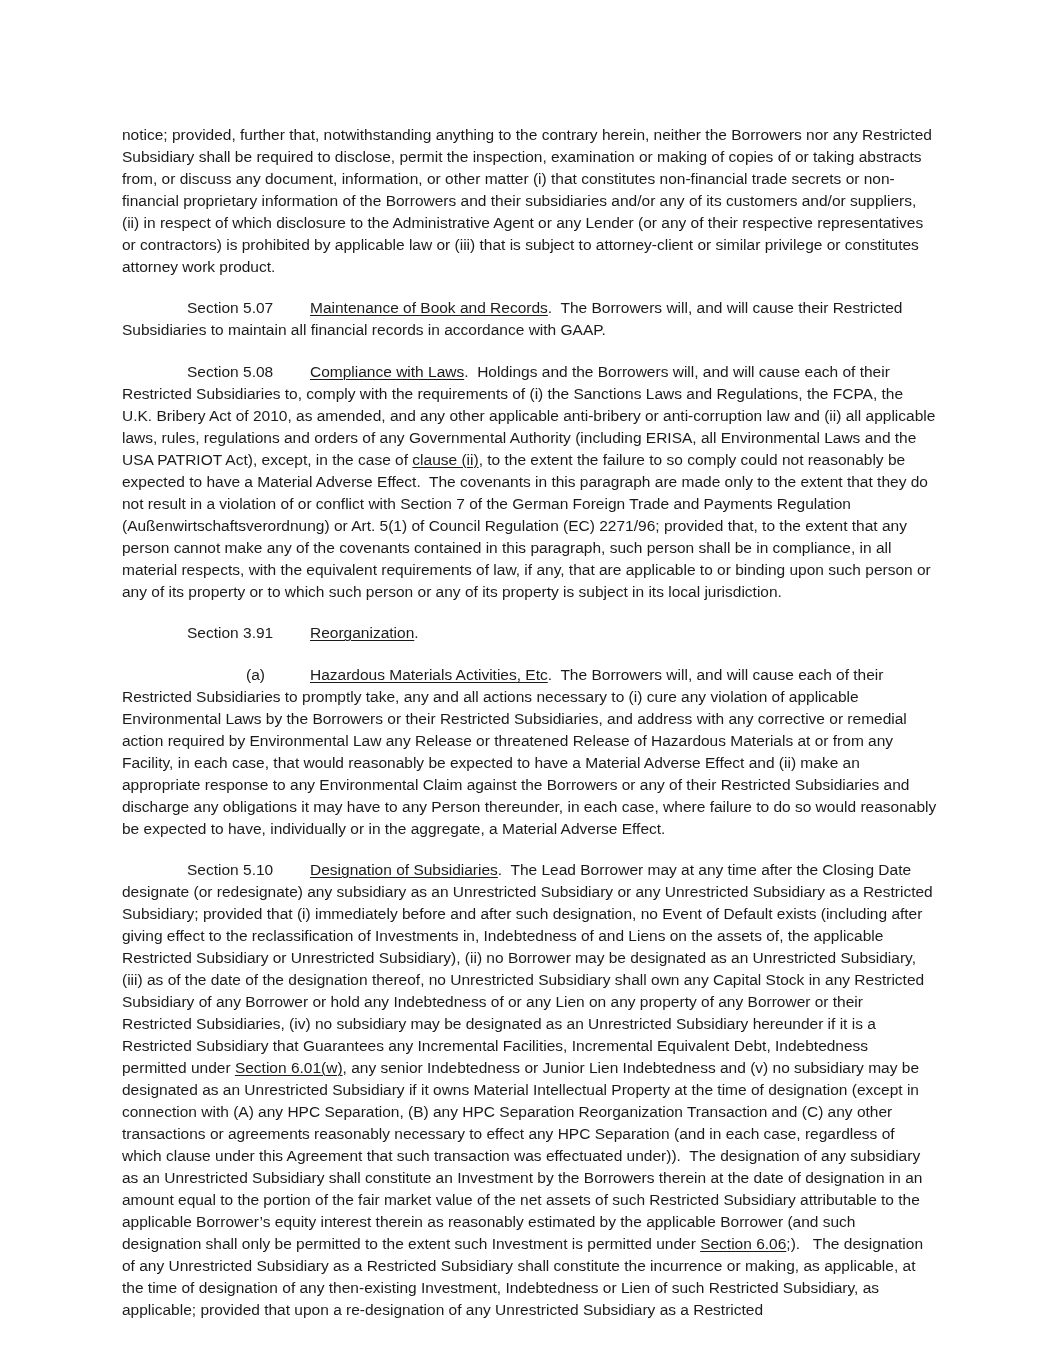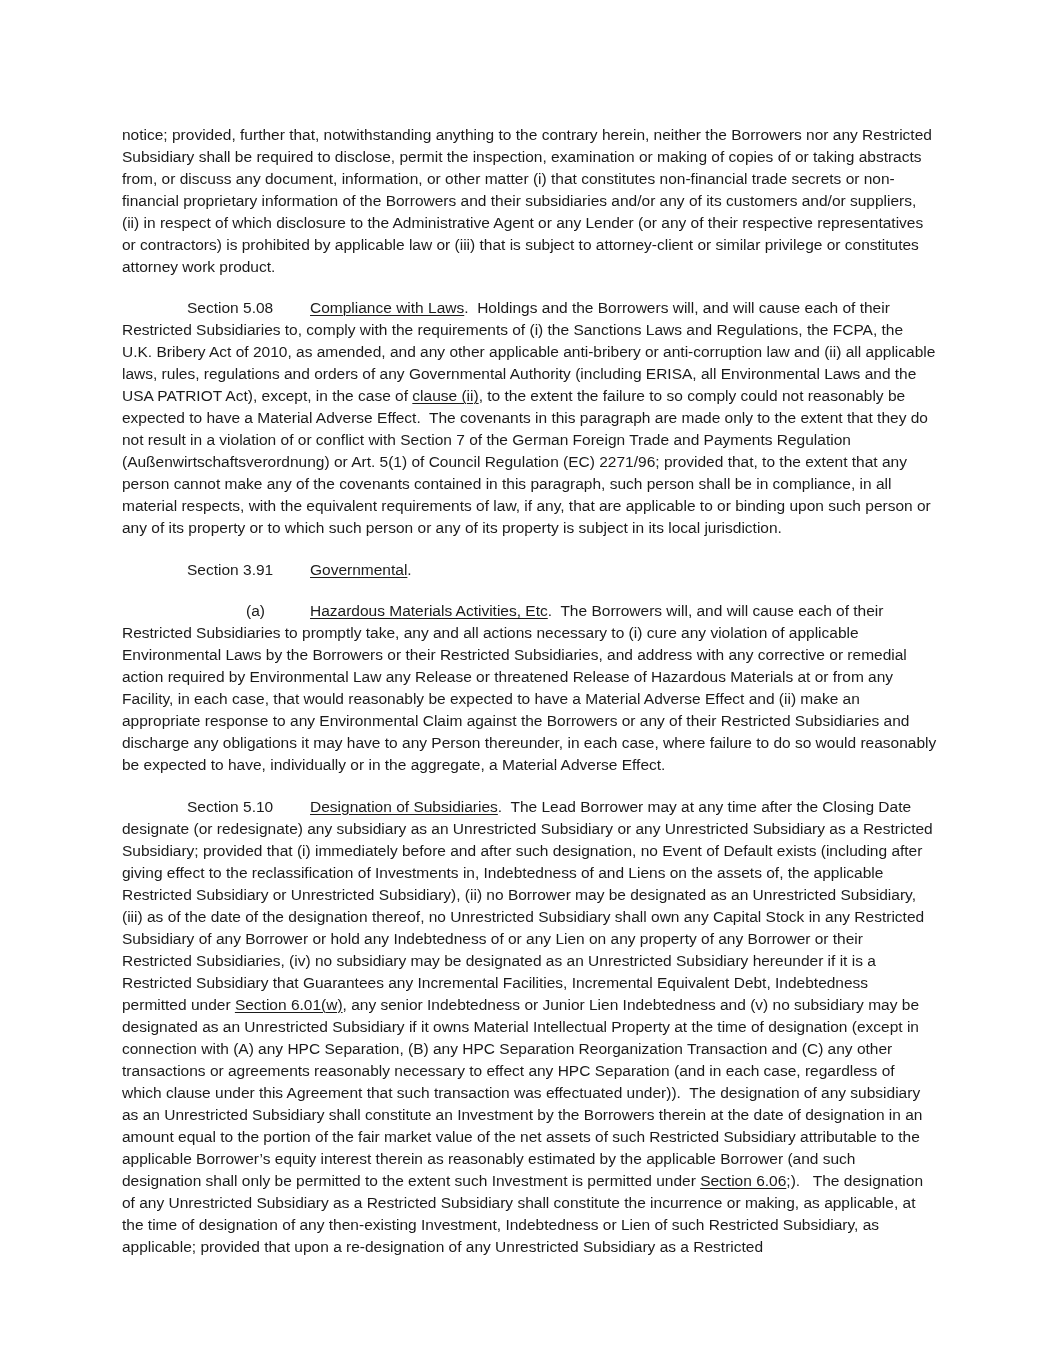--- a/index.html
+++ b/index.html
@@ -44,22 +44,23 @@
     width: 64px;
   }
 </style>
 </head>
 <body>
 
 <div class="page">
 
   <p class="para"><span>notice; provided, further that, notwithstanding anything to the contrary herein, neither the Borrowers nor any Restricted Subsidiary shall be required to disclose, permit the inspection, examination or making of copies of or taking abstracts from, or discuss any document, information, or other matter (i) that constitutes non-financial trade secrets or non-financial proprietary information of the Borrowers and their subsidiaries and/or any of its customers and/or suppliers, (ii) in respect of which disclosure to the Administrative Agent or any Lender (or any of their respective representatives or contractors) is prohibited by applicable law or (iii) that is subject to attorney-client or similar privilege or constitutes attorney work product.</span></p>
 
+  <p class="para"><span class="lbl lbl-section">Section 5.07</span><span class="u">Maintenance of Book and Records</span><span>.  The Borrowers will, and will cause their Restricted Subsidiaries to maintain all financial records in accordance with GAAP.</span></p>
 
   <p class="para"><span class="lbl lbl-section">Section 5.08</span><span class="u">Compliance with Laws</span><span>.  Holdings and the Borrowers will, and will cause each of their Restricted Subsidiaries to, comply with the requirements of (i) the Sanctions Laws and Regulations, the FCPA, the U.K. Bribery Act of 2010, as amended, and any other applicable anti-bribery or anti-corruption law and (ii) all applicable laws, rules, regulations and orders of any Governmental Authority (including ERISA, all Environmental Laws and the USA PATRIOT Act), except, in the case of </span><span class="u">clause (ii)</span><span>, to the extent the failure to so comply could not reasonably be expected to have a Material Adverse Effect.  The covenants in this paragraph are made only to the extent that they do not result in a violation of or conflict with Section 7 of the German Foreign Trade and Payments Regulation (Außenwirtschaftsverordnung) or Art. 5(1) of Council Regulation (EC) 2271/96; provided that, to the extent that any person cannot make any of the covenants contained in this paragraph, such person shall be in compliance, in all material respects, with the equivalent requirements of law, if any, that are applicable to or binding upon such person or any of its property or to which such person or any of its property is subject in its local jurisdiction.</span></p>
 
-  <p class="para"><span class="lbl lbl-section">Section 3.91</span><span class="u">Governmental</span><span>.</span></p>
+  <p class="para"><span class="lbl lbl-section">Section 3.91</span><span class="u">Reorganization</span><span>.</span></p>
 
   <p class="para"><span class="lbl lbl-sub">(a)</span><span class="u">Hazardous Materials Activities, Etc</span><span>.  The Borrowers will, and will cause each of their Restricted Subsidiaries to promptly take, any and all actions necessary to (i) cure any violation of applicable Environmental Laws by the Borrowers or their Restricted Subsidiaries, and address with any corrective or remedial action required by Environmental Law any Release or threatened Release of Hazardous Materials at or from any Facility, in each case, that would reasonably be expected to have a Material Adverse Effect and (ii) make an appropriate response to any Environmental Claim against the Borrowers or any of their Restricted Subsidiaries and discharge any obligations it may have to any Person thereunder, in each case, where failure to do so would reasonably be expected to have, individually or in the aggregate, a Material Adverse Effect.</span></p>
 
   <p class="para"><span class="lbl lbl-section">Section 5.10</span><span class="u">Designation of Subsidiaries</span><span>.  The Lead Borrower may at any time after the Closing Date designate (or redesignate) any subsidiary as an Unrestricted Subsidiary or any Unrestricted Subsidiary as a Restricted Subsidiary; provided that (i) immediately before and after such designation, no Event of Default exists (including after giving effect to the reclassification of Investments in, Indebtedness of and Liens on the assets of, the applicable Restricted Subsidiary or Unrestricted Subsidiary), (ii) no Borrower may be designated as an Unrestricted Subsidiary, (iii) as of the date of the designation thereof, no Unrestricted Subsidiary shall own any Capital Stock in any Restricted Subsidiary of any Borrower or hold any Indebtedness of or any Lien on any property of any Borrower or their Restricted Subsidiaries, (iv) no subsidiary may be designated as an Unrestricted Subsidiary hereunder if it is a Restricted Subsidiary that Guarantees any Incremental Facilities, Incremental Equivalent Debt, Indebtedness permitted under </span><span class="u">Section 6.01(w)</span><span>, any senior Indebtedness or Junior Lien Indebtedness and (v) no subsidiary may be designated as an Unrestricted Subsidiary if it owns Material Intellectual Property at the time of designation (except in connection with (A) any HPC Separation, (B) any HPC Separation Reorganization Transaction and (C) any other transactions or agreements reasonably necessary to effect any HPC Separation (and in each case, regardless of which clause under this Agreement that such transaction was effectuated under)).  The designation of any subsidiary as an Unrestricted Subsidiary shall constitute an Investment by the Borrowers therein at the date of designation in an amount equal to the portion of the fair market value of the net assets of such Restricted Subsidiary attributable to the applicable Borrower’s equity interest therein as reasonably estimated by the applicable Borrower (and such designation shall only be permitted to the extent such Investment is permitted under </span><span class="u">Section 6.06</span><span>;).   The designation of any Unrestricted Subsidiary as a Restricted Subsidiary shall constitute the incurrence or making, as applicable, at the time of designation of any then-existing Investment, Indebtedness or Lien of such Restricted Subsidiary, as applicable; provided that upon a re-designation of any Unrestricted Subsidiary as a Restricted</span></p>
 
 </div>
 
 </body></html>

